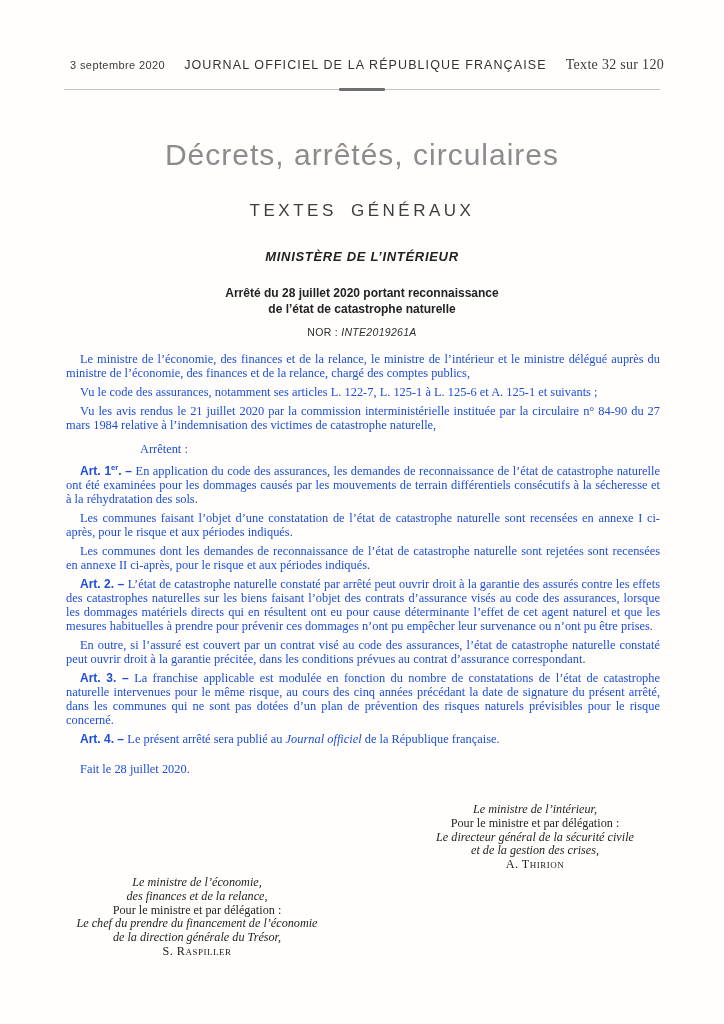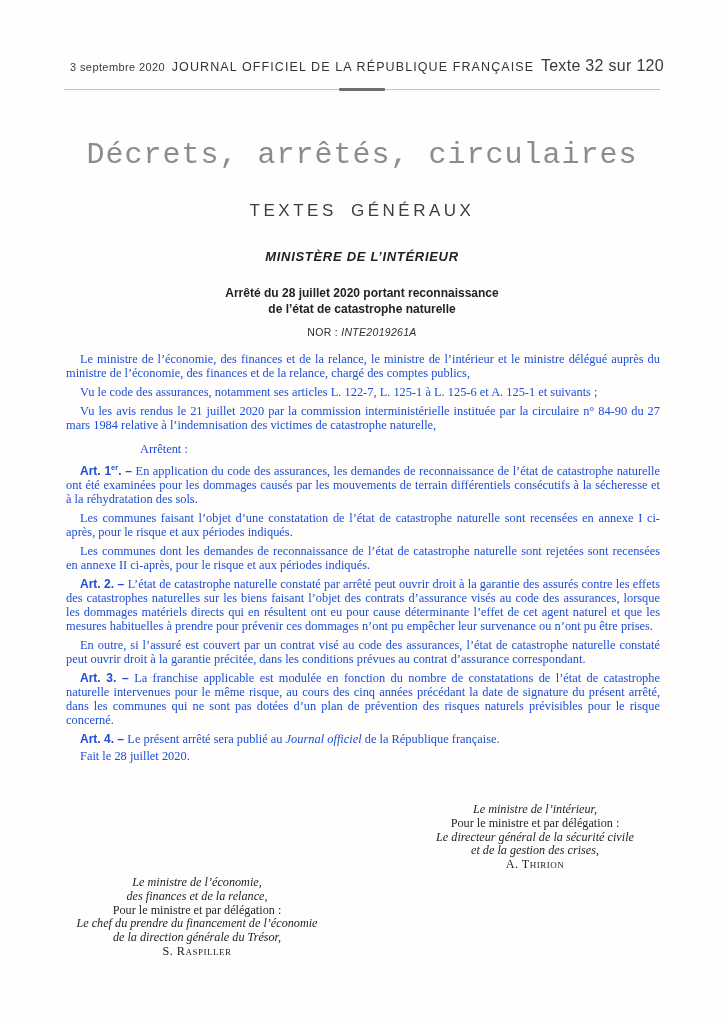--- a/index.html
+++ b/index.html
@@ -24,21 +24,21 @@
     left: 70px;
     right: 60px;
     display: flex;
     justify-content: space-between;
     align-items: baseline;
     font-family: "Liberation Sans", sans-serif;
     color: #3a3a3a;
   }
   .header-date { font-size: 11px; letter-spacing: 0.4px; }
   .header-journal { font-size: 12.5px; letter-spacing: 1.1px; color: #333; }
-  .header-ref { font-size: 16px; letter-spacing: 0.3px; }
+  .header-ref { font-size: 14px; letter-spacing: 0.3px; font-family: Liberation Serif, serif; }
 
   .header-rule {
     position: absolute;
     top: 89px;
     left: 64px;
     width: 596px;
     height: 1px;
     background: #c4c4c4;
   }
   .header-rule .rule-mark {
@@ -53,21 +53,21 @@
   }
 
   
   .main-title {
     position: absolute;
     top: 138px;
     left: 0;
     width: 100%;
     margin: 0;
     text-align: center;
-    font-family: Liberation Mono, monospace;
+    font-family: Liberation Sans, sans-serif;
     font-weight: 400;
     font-size: 30px;
     letter-spacing: 1px;
     color: #8c8c8c;
   }
   .sub-title {
     position: absolute;
     top: 201px;
     left: 0;
     width: 100%;
@@ -135,21 +135,21 @@
     margin: 5px 0 0 0;
     text-indent: 14px;
   }
   .act-body p:first-child { margin-top: 0; }
   .act-body p.arretent {
     margin-top: 10px;
     text-indent: 74px;
     text-align: left;
   }
   .act-body p.arretent + p { margin-top: 5px; }
-  .act-body p.date-line { margin-top: 3px; text-align: left; }
+  .act-body p.date-line { margin-top: 16px; text-align: left; }
 
   .s-b {
     font-family: "Liberation Sans", sans-serif;
     font-weight: 700;
     font-size: 12px;
     margin-top: 8px;
   }
   .s-sup {
     font-family: "Liberation Sans", sans-serif;
     font-weight: 700;

